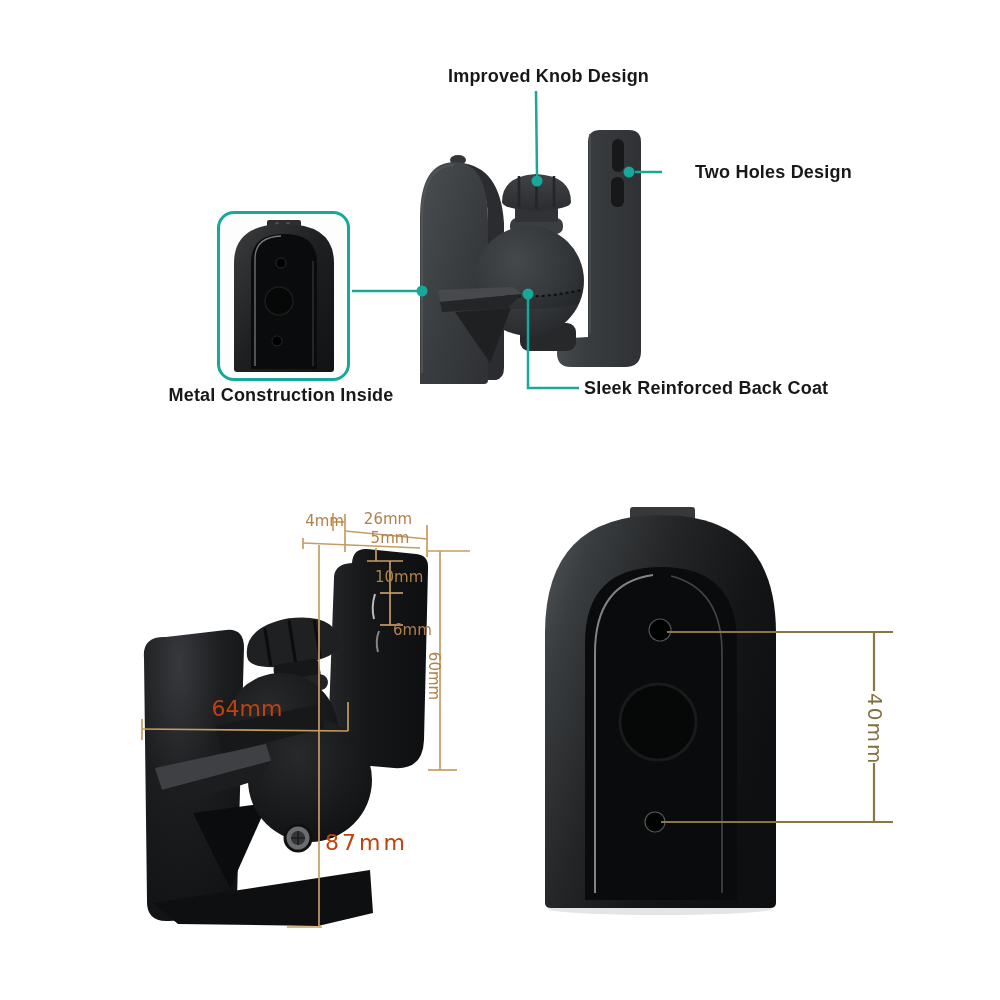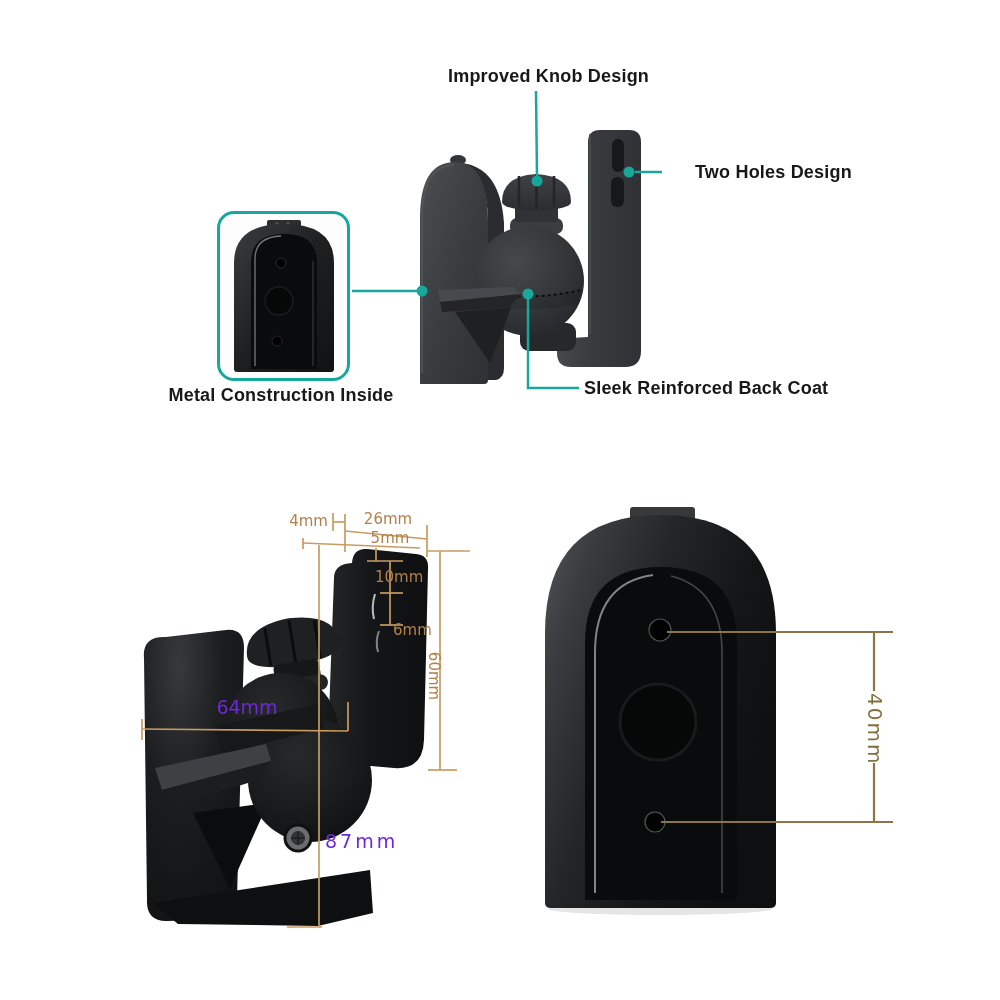--- a/index.html
+++ b/index.html
@@ -10,25 +10,25 @@
   .abs{position:absolute;}
   svg{display:block;}
   .callout-label{
     position:absolute;font-weight:bold;font-size:18px;color:#181818;
     white-space:nowrap;letter-spacing:.2px;
   }
   .dim-label{
     position:absolute;font-family:"DejaVu Sans",sans-serif;font-size:15px;
     color:#b3804a;white-space:nowrap;line-height:1;
   }
-  .dim-label.big{font-size:19px;color:#6d28d9;}
+  .dim-label.big{font-size:22px;color:#c2410c;}
   .dim-label.olive{color:#82703f;font-size:20px;letter-spacing:2px;}
   .rot90{transform:rotate(90deg);transform-origin:center center;}
   .center{text-align:center;}
-  .right{text-align:right;}
+  .right{text-align:right;margin-left:16px;}
   .inset-box{
     position:absolute;left:217px;top:211px;width:133px;height:170px;
     border:3.5px solid #17a89b;border-radius:17px;background:#fdfdfd;
     box-sizing:border-box;
   }
 </style>
 </head>
 <body>
 
 <div class="canvas">

